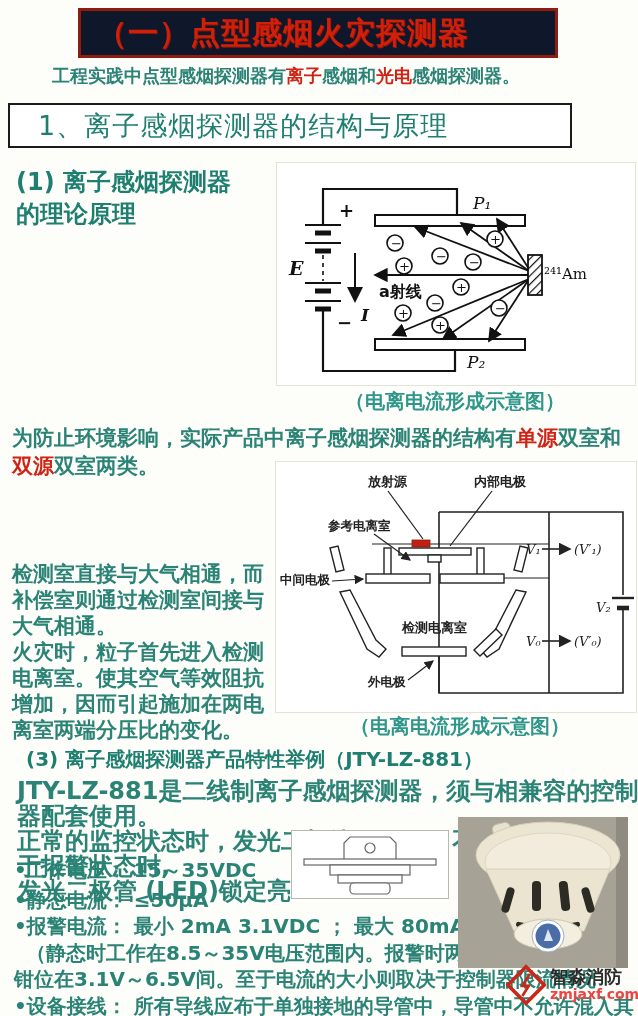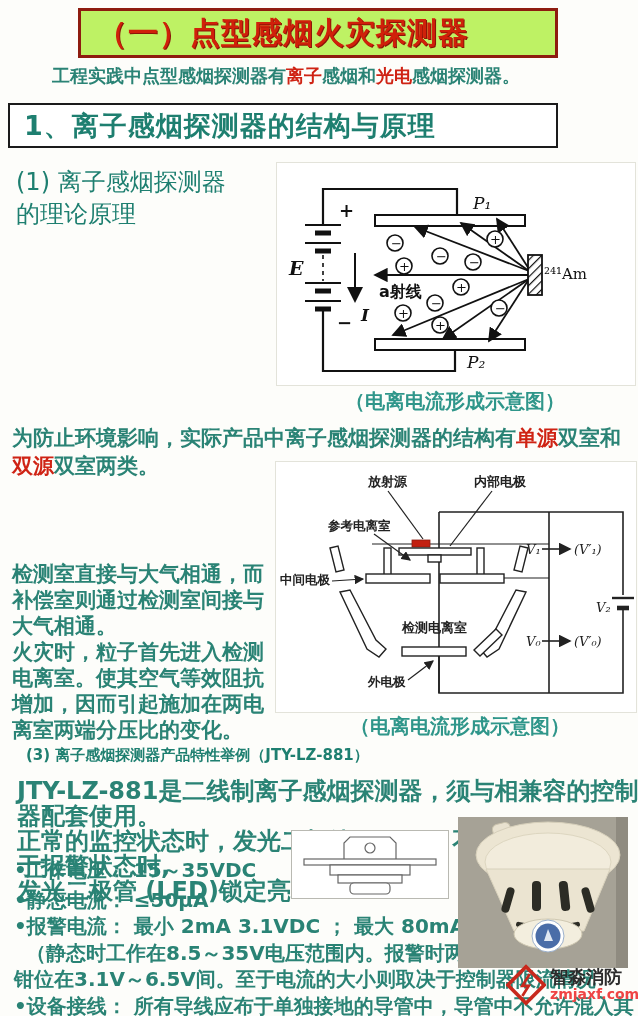--- a/index.html
+++ b/index.html
@@ -4,40 +4,40 @@
 <style>
   html,body{margin:0;padding:0;}
   body{background:#e9e9e4;font-family:"DejaVu Sans",sans-serif;}
   .page{position:relative;width:638px;height:1016px;background:#fdfdfa;overflow:hidden;margin:0 auto;
         outline:1px solid #cfcfc8;}
   .abs{position:absolute;}
   .pre{white-space:pre-line;}
   .teal{color:#2a8375;}
   .red{color:#cf2314;}
 
-  .banner{left:78px;top:8px;width:458px;height:44px;background:#bef264;border:3px solid #8e1c10;
+  .banner{left:78px;top:8px;width:458px;height:44px;background:#0f172a;border:3px solid #8e1c10;
           color:#d0200a;font-size:30px;font-weight:900;line-height:44px;padding-left:16px;
           text-shadow:1px 1px 0 #8a1508;letter-spacing:1px;}
   .intro{left:52px;top:62px;width:582px;font-size:18px;font-weight:700;line-height:27px;}
   .section-hdr{left:8px;top:103px;width:532px;height:41px;background:#ffffff;border:2px solid #1b1b1b;
-          color:#1e7f70;font-size:27px;font-weight:700;line-height:41px;padding-left:14px;letter-spacing:1px;}
-
-  .p1-heading{left:16px;top:166px;width:258px;color:#1e7f70;font-size:24px;font-weight:400;line-height:32px;}
+          color:#1e7f70;font-size:27px;font-weight:400;line-height:41px;padding-left:28px;letter-spacing:1px;}
+
+  .p1-heading{left:16px;top:166px;width:258px;color:#1e7f70;font-size:24px;font-weight:700;line-height:32px;}
   .p1-body{left:16px;top:246px;width:252px;font-size:21px;font-weight:600;line-height:28px;}
 
   .diagram{background:#ffffff;border:1px solid #e3e3da;}
   .diag1{left:276px;top:162px;width:358px;height:222px;}
   .cap1{left:290px;top:388px;width:330px;text-align:center;color:#2f968a;font-size:20px;font-weight:700;}
   .note{left:12px;top:424px;width:620px;font-size:21px;font-weight:700;line-height:28px;}
   .p2-heading{left:16px;top:489px;width:262px;color:#1e7f70;font-size:24px;font-weight:900;line-height:31px;}
   .diag2{left:275px;top:461px;width:360px;height:250px;}
   .p2-body{left:12px;top:561px;width:262px;font-size:21px;font-weight:600;line-height:26px;}
   .cap2{left:300px;top:713px;width:320px;text-align:center;color:#2f968a;font-size:20px;font-weight:700;}
 
-  .p3-heading{left:26px;top:746px;width:606px;color:#1e7f70;font-size:15px;font-weight:900;}
+  .p3-heading{left:26px;top:746px;width:606px;color:#1e7f70;font-size:20px;font-weight:900;}
   .p3-body{left:2px;top:779px;width:624px;font-size:24px;font-weight:600;line-height:25px;margin-left:15px;}
   .bullet{font-size:20px;font-weight:600;color:#2a8375;width:620px;}
   .b1{left:14px;top:857px;} .b2{left:14px;top:887px;} .b3{left:14px;top:913px;}
   .b4{left:26px;top:940px;} .b5{left:14px;top:966px;} .b6{left:14px;top:993px;}
 
   .techdraw{left:291px;top:830px;width:156px;height:67px;background:#fff;border:1px solid #b9b9b2;}
   .photo{left:458px;top:817px;width:170px;height:151px;z-index:3;}
   .watermark{left:506px;top:963px;z-index:5;display:flex;align-items:center;gap:4px;justify-content:center;}
   .wm-text{display:flex;flex-direction:column;line-height:1.05;}
   .wm-name{font-size:18px;font-weight:900;color:#2c2c2c;}

